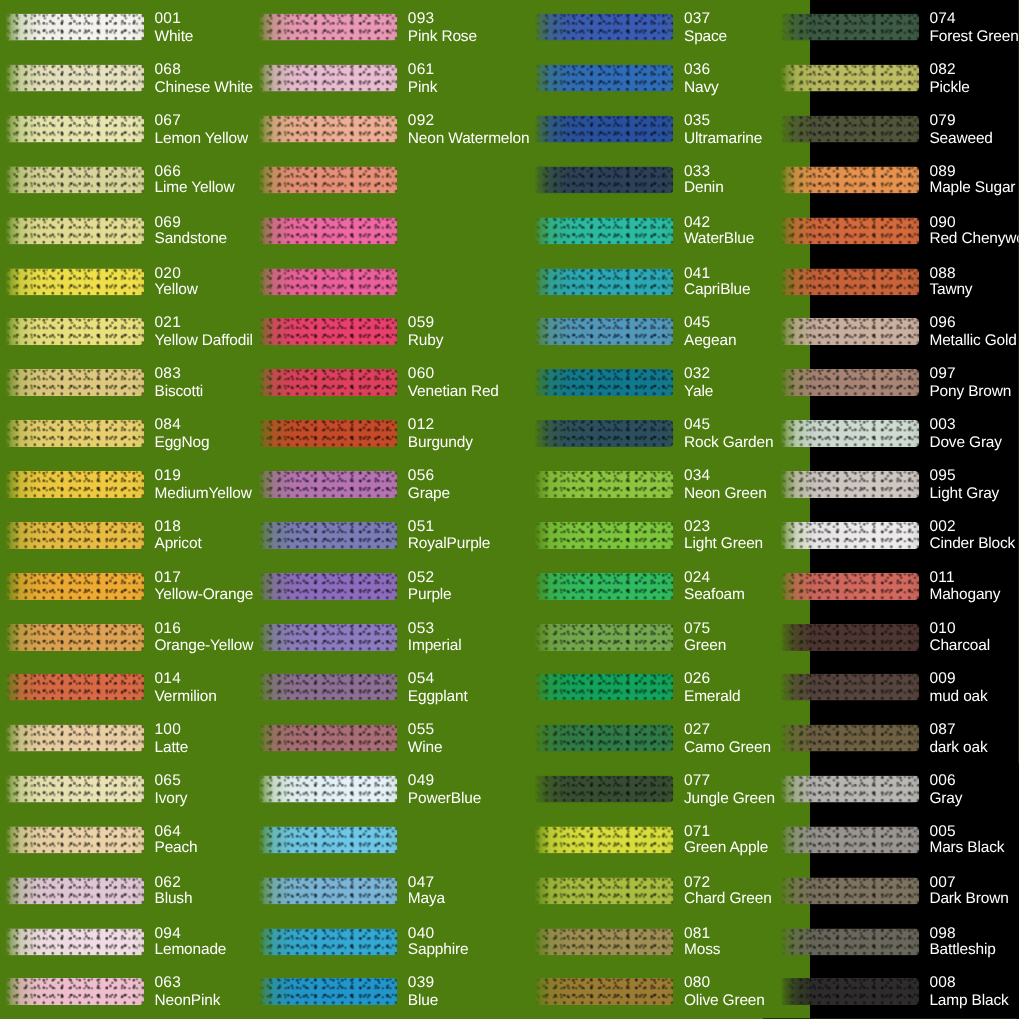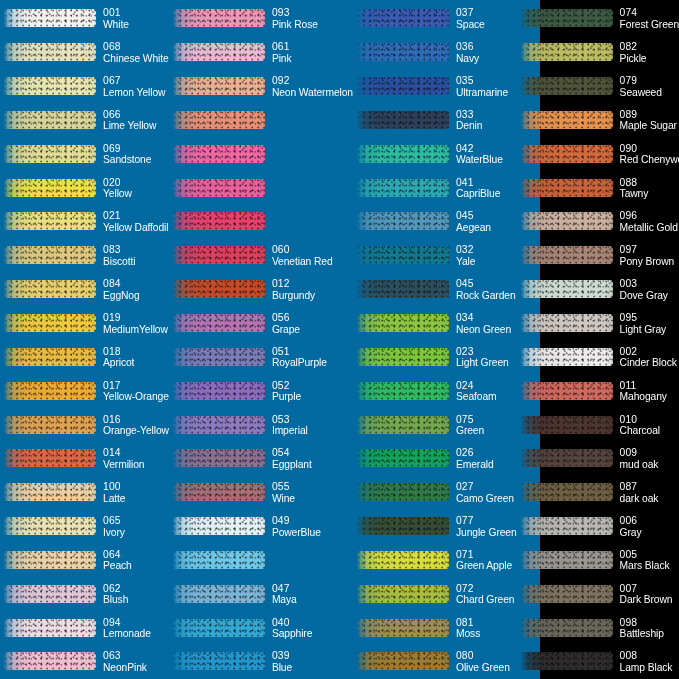--- a/index.html
+++ b/index.html
@@ -12,21 +12,21 @@
     width: 679px;
     height: 679px;
     overflow: hidden;
     font-family: "Liberation Sans", sans-serif;
     -webkit-font-smoothing: antialiased;
   }
 
   #chart-root {
     width: 540px;
     height: 679px;
-    background: #0369a1;
+    background: #4d7c0f;
     display: grid;
     grid-template-columns: repeat(4, 1fr);
     box-sizing: border-box;
     padding: 2px 0 0 0;
   }
 
   .swatch-column {
     display: flex;
     flex-direction: column;
     box-sizing: border-box;
@@ -384,20 +384,24 @@
         <div class="stroke-wrap">
           <div class="stroke" style="background-image: radial-gradient(circle at 30% 40%, rgb(236, 95, 157) 0px, rgb(236, 95, 157) 1.5px, rgba(0, 0, 0, 0) 1.9px), radial-gradient(circle at 75% 65%, rgb(236, 95, 157) 0px, rgb(236, 95, 157) 1.2px, rgba(0, 0, 0, 0) 1.6px), radial-gradient(circle at 55% 20%, rgb(236, 95, 157) 0px, rgb(236, 95, 157) 1.6px, rgba(0, 0, 0, 0) 2.1px), linear-gradient(rgb(236, 95, 157), rgb(236, 95, 157)); background-color: rgb(236, 95, 157);"></div>
           <div class="stroke-grain"></div>
         </div>
       </div>
       <div class="swatch-row">
         <div class="stroke-wrap">
           <div class="stroke" style="background-image: radial-gradient(circle at 30% 40%, rgb(233, 63, 109) 0px, rgb(233, 63, 109) 1.5px, rgba(0, 0, 0, 0) 1.9px), radial-gradient(circle at 75% 65%, rgb(233, 63, 109) 0px, rgb(233, 63, 109) 1.2px, rgba(0, 0, 0, 0) 1.6px), radial-gradient(circle at 55% 20%, rgb(233, 63, 109) 0px, rgb(233, 63, 109) 1.6px, rgba(0, 0, 0, 0) 2.1px), linear-gradient(rgb(233, 63, 109), rgb(233, 63, 109)); background-color: rgb(233, 63, 109);"></div>
           <div class="stroke-grain"></div>
         </div>
+        <div class="label-block">
+          <div class="swatch-code">059</div>
+          <div class="swatch-name">Ruby</div>
+        </div>
       </div>
       <div class="swatch-row">
         <div class="stroke-wrap">
           <div class="stroke" style="background-image: radial-gradient(circle at 30% 40%, rgb(221, 63, 92) 0px, rgb(221, 63, 92) 1.5px, rgba(0, 0, 0, 0) 1.9px), radial-gradient(circle at 75% 65%, rgb(221, 63, 92) 0px, rgb(221, 63, 92) 1.2px, rgba(0, 0, 0, 0) 1.6px), radial-gradient(circle at 55% 20%, rgb(221, 63, 92) 0px, rgb(221, 63, 92) 1.6px, rgba(0, 0, 0, 0) 2.1px), linear-gradient(rgb(221, 63, 92), rgb(221, 63, 92)); background-color: rgb(221, 63, 92);"></div>
           <div class="stroke-grain"></div>
         </div>
         <div class="label-block">
           <div class="swatch-code">060</div>
           <div class="swatch-name">Venetian Red</div>
         </div>

